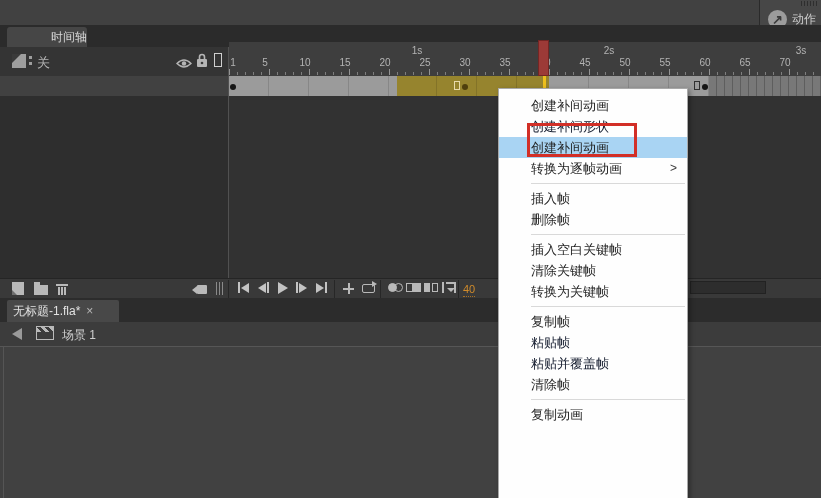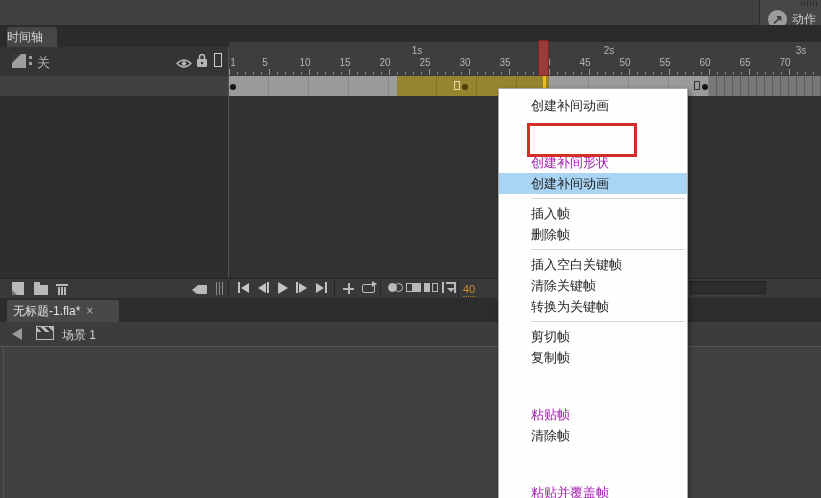--- a/index.html
+++ b/index.html
@@ -23,22 +23,22 @@
   }
   #actions-grip { position:absolute; right:3px; top:1px; width:17px; height:5px;
     background:repeating-linear-gradient(90deg,#2e2e2e 0 1px,transparent 1px 3px); }
   #actions-row { position:absolute; left:8px; top:10px; display:flex; align-items:center; gap:5px; }
   #actions-icon { width:19px; height:19px; border-radius:50%; background:#9c9c9c;
     color:#3b3b3b; font-size:13px; font-weight:bold; text-align:center; line-height:19px; }
   #actions-label { color:#cccccc; font-size:12px; white-space:nowrap; }
   
   #tab-row { position:absolute; left:0; top:25px; width:821px; height:22px; background:#2b2b2b; }
   #timeline-tab {
-    position:absolute; left:7px; top:27px; width:50px; height:20px; background:#464646;
-    border-radius:3px 3px 0 0; color:#d6d6d6; font-size:12px; text-align:left; line-height:20px;
+    position:absolute; left:7px; top:27px; width:80px; height:20px; background:#464646;
+    border-radius:3px 3px 0 0; color:#d6d6d6; font-size:12px; text-align:right; line-height:20px;
   }
   #layer-header { position:absolute; left:0; top:47px; width:229px; height:29px; background:#343434; }
   .hdr-layers-icon { position:absolute; left:12px; top:7px; width:14px; height:14px; background:#9e9e9e; }
   .hdr-layers-icon::before { content:""; position:absolute; left:0; top:0;
     border-top:9px solid #3a3a3a; border-right:9px solid transparent; }
   .hdr-layers-dots { position:absolute; left:29px; top:9px; width:3px; height:10px;
     background:repeating-linear-gradient(#9e9e9e 0 3px, transparent 3px 6px); }
   #layers-toggle-label { position:absolute; left:37px; top:7px; color:#b5b5b5; font-size:13px; }
   .eye-icon { position:absolute; left:176px; top:8px; }
   .lock-icon { position:absolute; left:196px; top:6px; }
@@ -150,21 +150,21 @@
   
   #stage { position:absolute; left:0; top:346px; width:821px; height:152px;
     background:#414141; border-top:1px solid #565656; }
   #stage-left-line { position:absolute; left:3px; top:346px; width:1px; height:152px; background:#555555; }
   
   #context-menu { position:absolute; left:498px; top:88px; width:190px; height:412px;
     background:#fefefe; border:1px solid #a8a8a8; padding-top:6px; z-index:10;
     box-shadow:2px 2px 5px rgba(0,0,0,0.35); }
   .cm-item { position:relative; height:21px; line-height:21px; padding-left:32px;
     font-size:13px; color:#1f1f1f; white-space:nowrap; }
-  .cm-item.disabled { color:#a21caf;margin-top:36px; }
+  .cm-item.disabled { color:#0f172a; }
   .cm-item.highlighted { background:#a9d4f3; }
   .cm-sub-arrow { position:absolute; right:10px; top:0; color:#3c3c3c; font-size:12px; }
   .cm-sep { height:1px; background:#d9d9d9; margin:4px 2px 4px 32px; }
   
   #annotation-box { position:absolute; left:527px; top:123px; width:110px; height:34px;
     border:3px solid #d22f27; z-index:20; }
 </style>
 </head>
 <body>
 
@@ -330,32 +330,32 @@
     <div id="scene-label">场景 1</div>
   </div>
 
   <div id="stage"></div>
   <div id="stage-left-line"></div>
 
   <div id="context-menu">
       <div class="cm-item"><span>创建补间动画</span></div>
       <div class="cm-item disabled"><span>创建补间形状</span></div>
       <div class="cm-item highlighted"><span>创建补间动画</span></div>
+      <div class="cm-item"><span>转换为逐帧动画</span><span class="cm-sub-arrow">&gt;</span></div>
       <div class="cm-sep"></div>
       <div class="cm-item"><span>插入帧</span></div>
       <div class="cm-item"><span>删除帧</span></div>
       <div class="cm-sep"></div>
       <div class="cm-item"><span>插入空白关键帧</span></div>
       <div class="cm-item"><span>清除关键帧</span></div>
       <div class="cm-item"><span>转换为关键帧</span></div>
       <div class="cm-sep"></div>
-      <div class="cm-item"><span>剪切帧</span></div>
       <div class="cm-item"><span>复制帧</span></div>
       <div class="cm-item disabled"><span>粘贴帧</span></div>
+      <div class="cm-item disabled"><span>粘贴并覆盖帧</span></div>
       <div class="cm-item"><span>清除帧</span></div>
-      <div class="cm-item disabled"><span>粘贴并覆盖帧</span></div>
       <div class="cm-sep"></div>
       <div class="cm-item"><span>复制动画</span></div>
     </div>
 
   <div id="annotation-box"></div>
 
 </div>
 
 </body></html>

